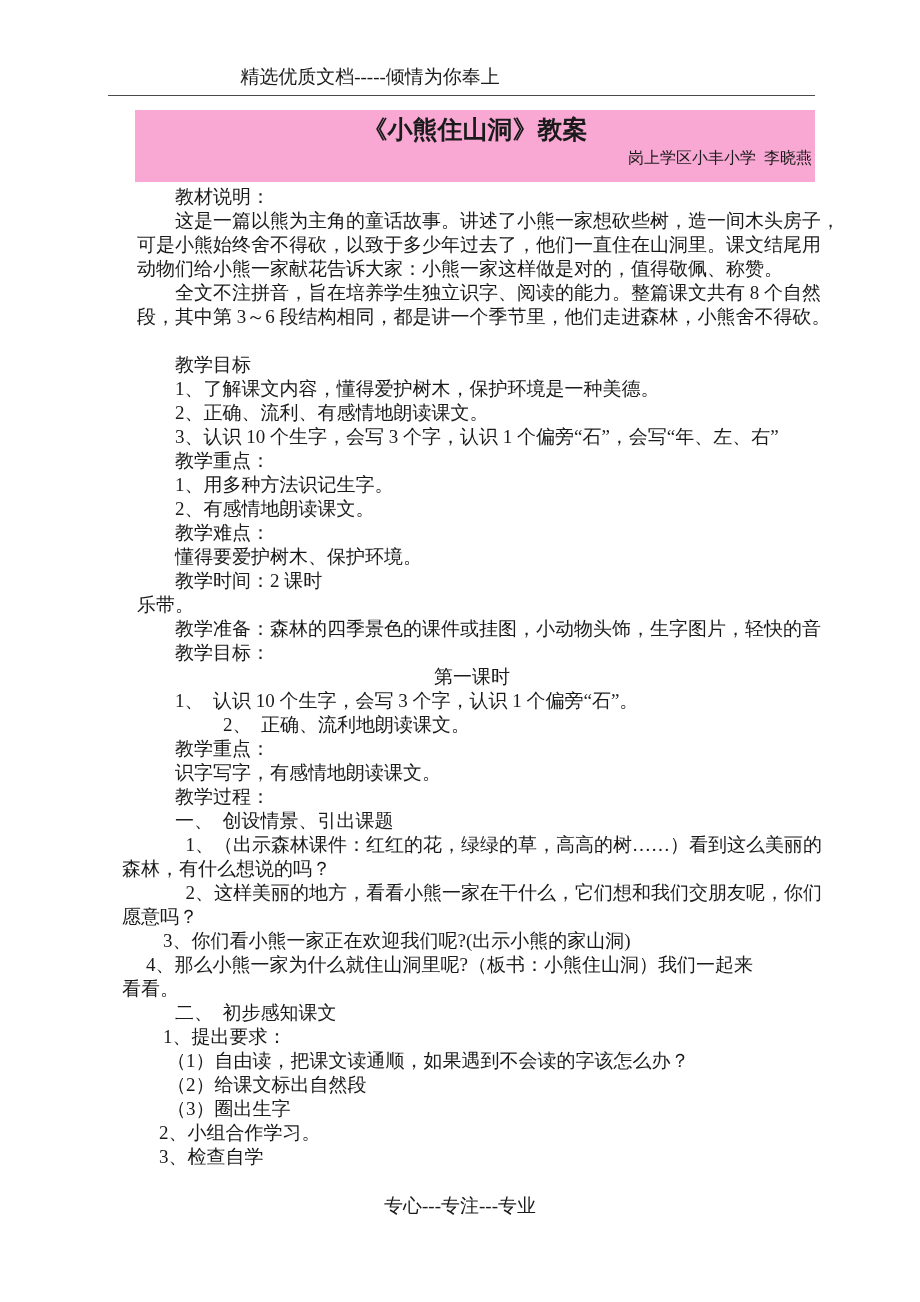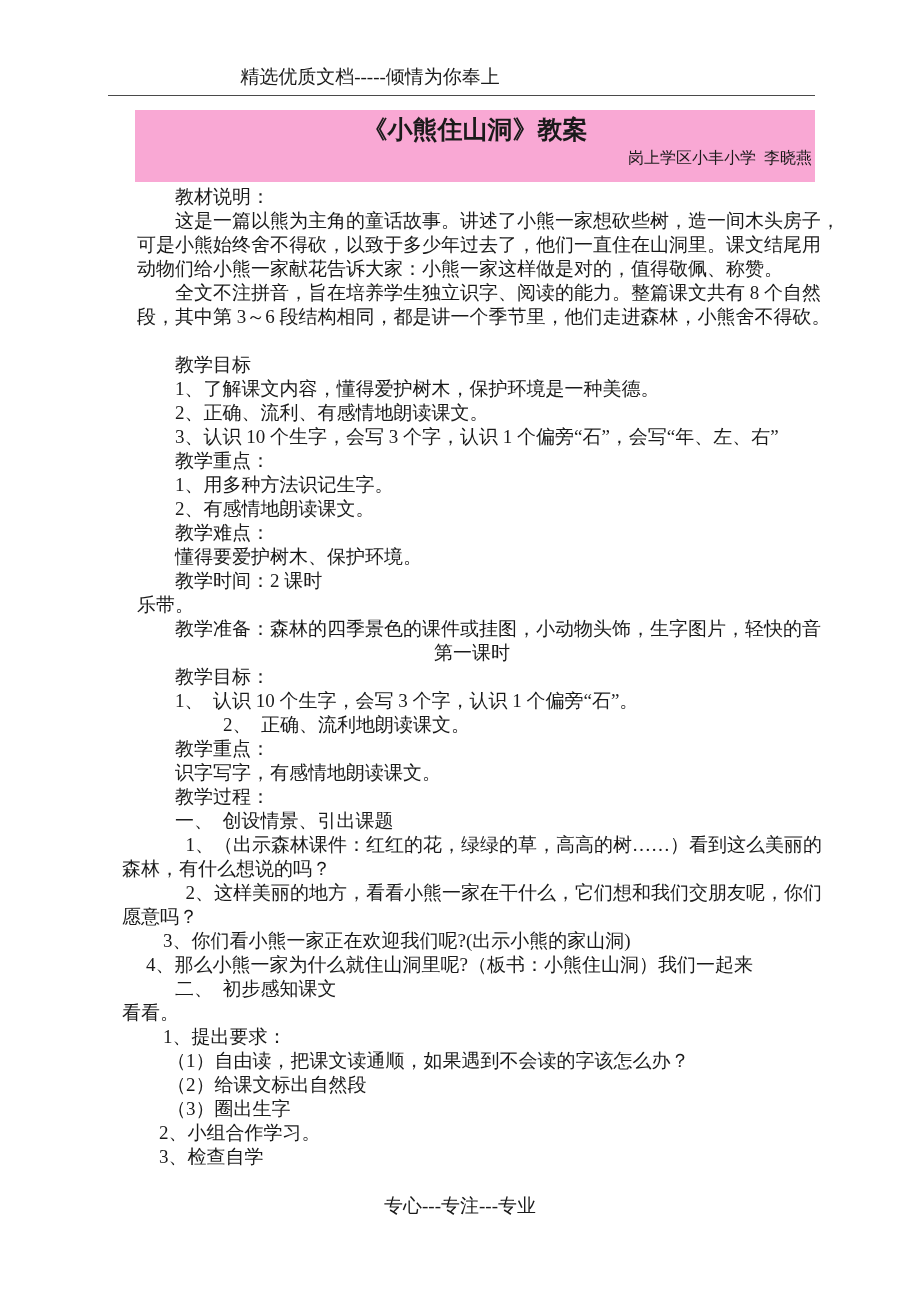--- a/index.html
+++ b/index.html
@@ -87,36 +87,36 @@
       <div class="line m2">2、正确、流利、有感情地朗读课文。</div>
       <div class="line m2">3、认识 10 个生字，会写 3 个字，认识 1 个偏旁“石”，会写“年、左、右”</div>
       <div class="line m2">教学重点：</div>
       <div class="line m2">1、用多种方法识记生字。</div>
       <div class="line m2">2、有感情地朗读课文。</div>
       <div class="line m2">教学难点：</div>
       <div class="line m2">懂得要爱护树木、保护环境。</div>
       <div class="line m2">教学时间：2 课时</div>
       <div class="line m15">乐带。</div>
       <div class="line m2">教学准备：森林的四季景色的课件或挂图，小动物头饰，生字图片，轻快的音</div>
+      <div class="line m2">教学目标：</div>
       <div class="line c">第一课时</div>
-      <div class="line m2">教学目标：</div>
       <div class="line m2">1、  认识 10 个生字，会写 3 个字，认识 1 个偏旁“石”。</div>
       <div class="line i23">2、  正确、流利地朗读课文。</div>
       <div class="line m2">教学重点：</div>
       <div class="line m2">识字写字，有感情地朗读课文。</div>
       <div class="line m2">教学过程：</div>
       <div class="line m2">一、  创设情景、引出课题</div>
       <div class="line i28">1、（出示森林课件：红红的花，绿绿的草，高高的树……）看到这么美丽的</div>
       <div class="line m0">森林，有什么想说的吗？</div>
       <div class="line i28">2、这样美丽的地方，看看小熊一家在干什么，它们想和我们交朋友呢，你们</div>
       <div class="line m0">愿意吗？</div>
       <div class="line i32">3、你们看小熊一家正在欢迎我们呢?(出示小熊的家山洞)</div>
       <div class="line i33">4、那么小熊一家为什么就住山洞里呢?（板书：小熊住山洞）我们一起来</div>
+      <div class="line m0">看看。</div>
       <div class="line m2">二、  初步感知课文</div>
-      <div class="line m0">看看。</div>
       <div class="line i32">1、提出要求：</div>
       <div class="line ip">（1）自由读，把课文读通顺，如果遇到不会读的字该怎么办？</div>
       <div class="line ip">（2）给课文标出自然段</div>
       <div class="line ip">（3）圈出生字</div>
       <div class="line i40">2、小组合作学习。</div>
       <div class="line i40">3、检查自学</div>
     </div>
 
   <div class="footer">专心---专注---专业</div>
 

